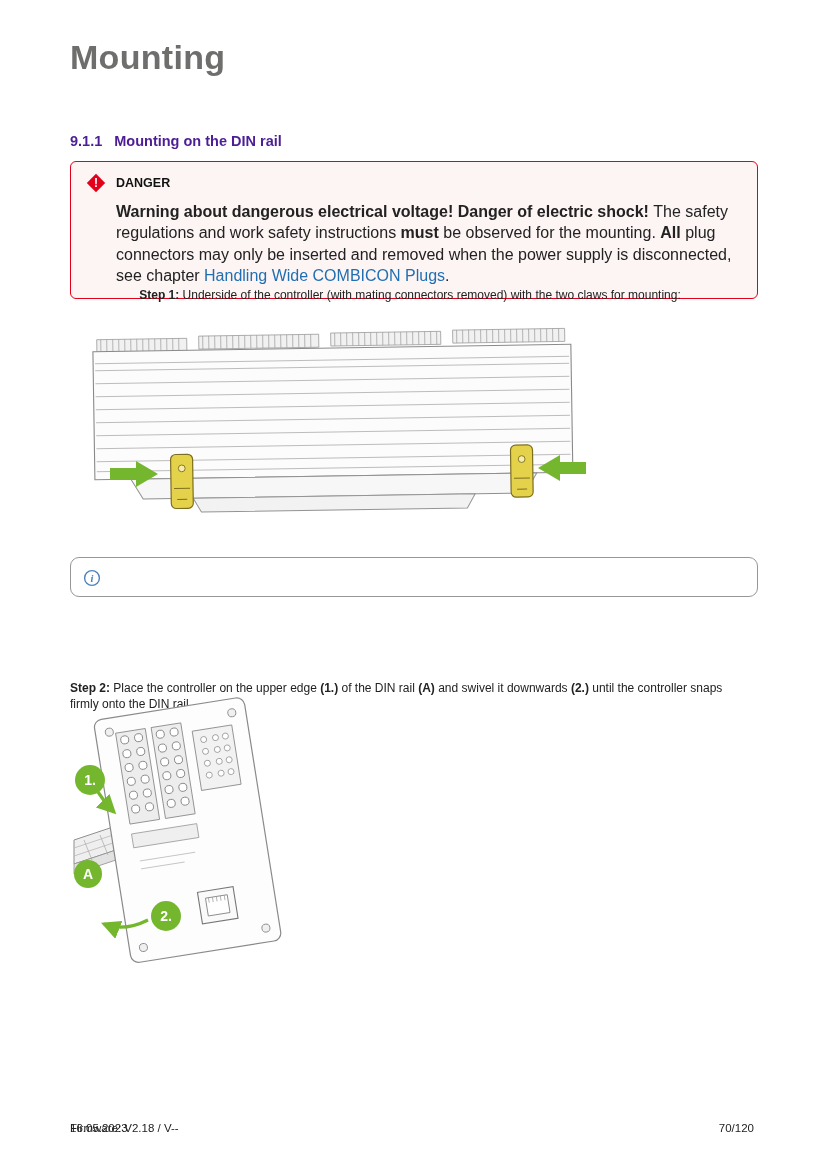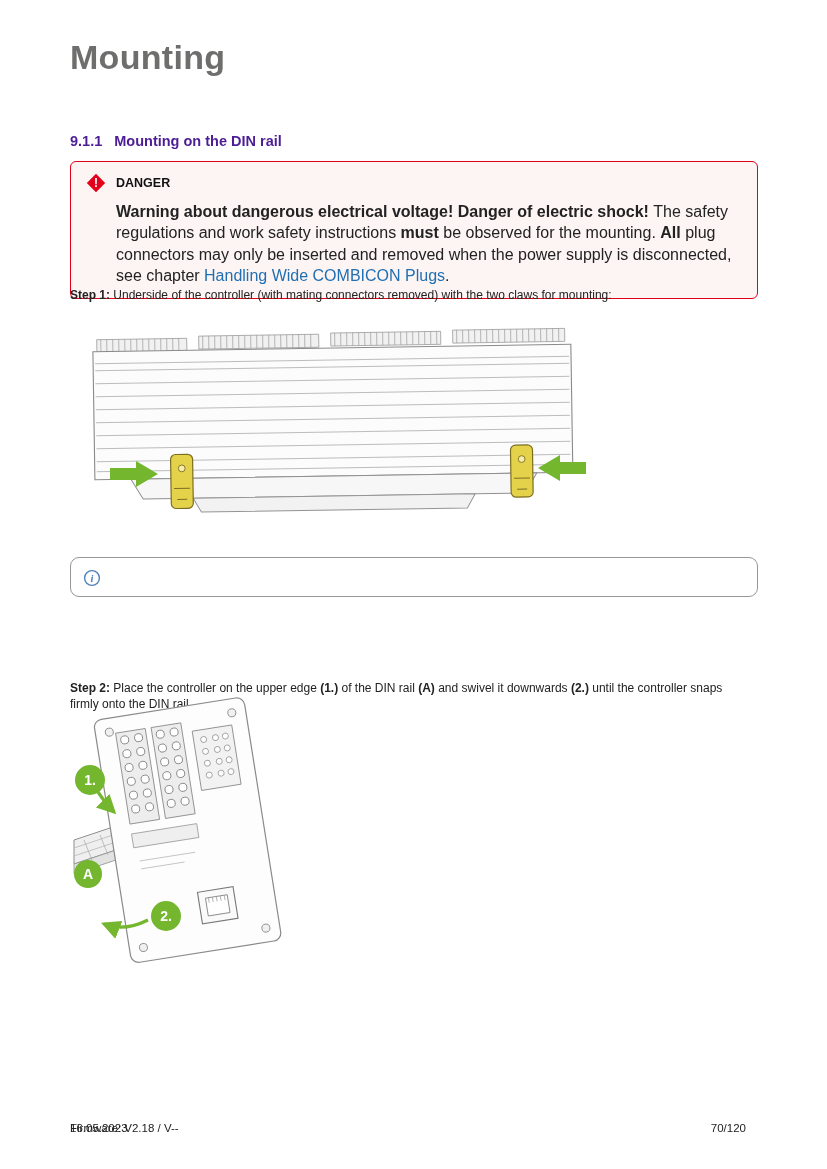--- a/index.html
+++ b/index.html
@@ -22,36 +22,36 @@
     border:1.5px solid #e2001a;border-radius:6px;background:#fdf4f4;
     padding:11px 14px 12px 15px;
   }
   .danger-head{display:flex;align-items:center;gap:10px;}
   .danger-title{font-size:12.5px;font-weight:700;color:#111;}
   .danger-body{
     margin-left:30px;margin-top:8px;font-size:16px;line-height:1.33;color:#222;
     width:628px;
   }
   .para{position:absolute;left:70px;font-size:12px;line-height:1.35;color:#222;}
-  .step1{top:287px;width:680px;}
+  .step1{top:287px;width:680px;text-align:center;}
   .step2{top:680px;width:676px;}
   .info-box{
     position:absolute;left:70px;top:557px;width:688px;box-sizing:border-box;
     border:1px solid #979797;border-radius:9px;background:#ffffff;
     padding:10px 14px 9px 12px;display:flex;gap:10px;
   }
   .info-text{font-size:12px;line-height:1.36;color:#222;width:630px;}
   .fig{position:absolute;}
   .fig1{left:72px;top:320px;}
   .fig2{left:70px;top:692px;}
   .footer-wrap{position:absolute;left:70px;top:1122px;width:688px;height:16px;}
   .footer-wrap span{font-size:11.5px;color:#222;position:absolute;top:0;}
   .footer-left{left:0;}
   .footer-center{left:0;right:0;text-align:left;}
-  .footer-right{right:12px;margin-left:32px;}
+  .footer-right{right:4px;margin-left:32px;}
   .badge-text{fill:#ffffff;font-family:"Liberation Sans",sans-serif;font-weight:700;}
 </style>
 </head>
 <body>
 
 <div class="logo">Mounting</div>
 
 <div class="heading">
   <span class="num">9.1.1</span><span>Mounting on the DIN rail</span>
 </div>

